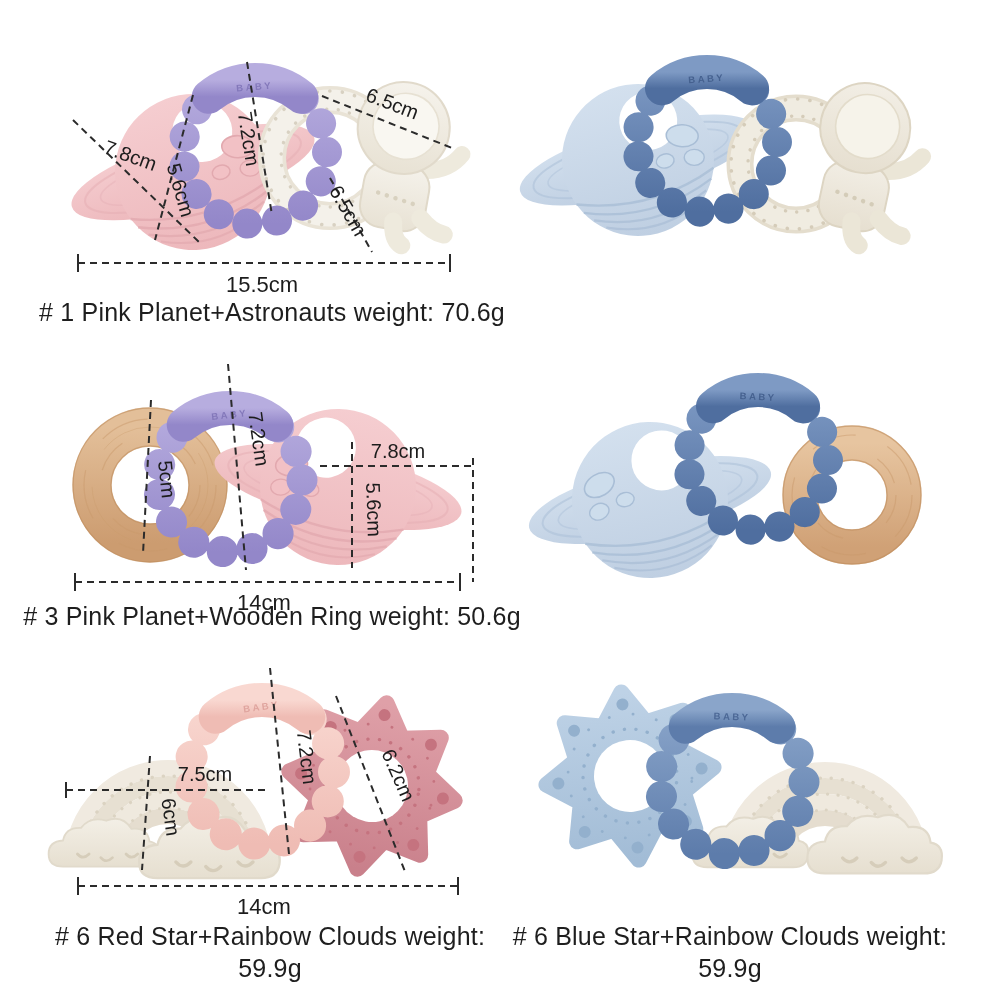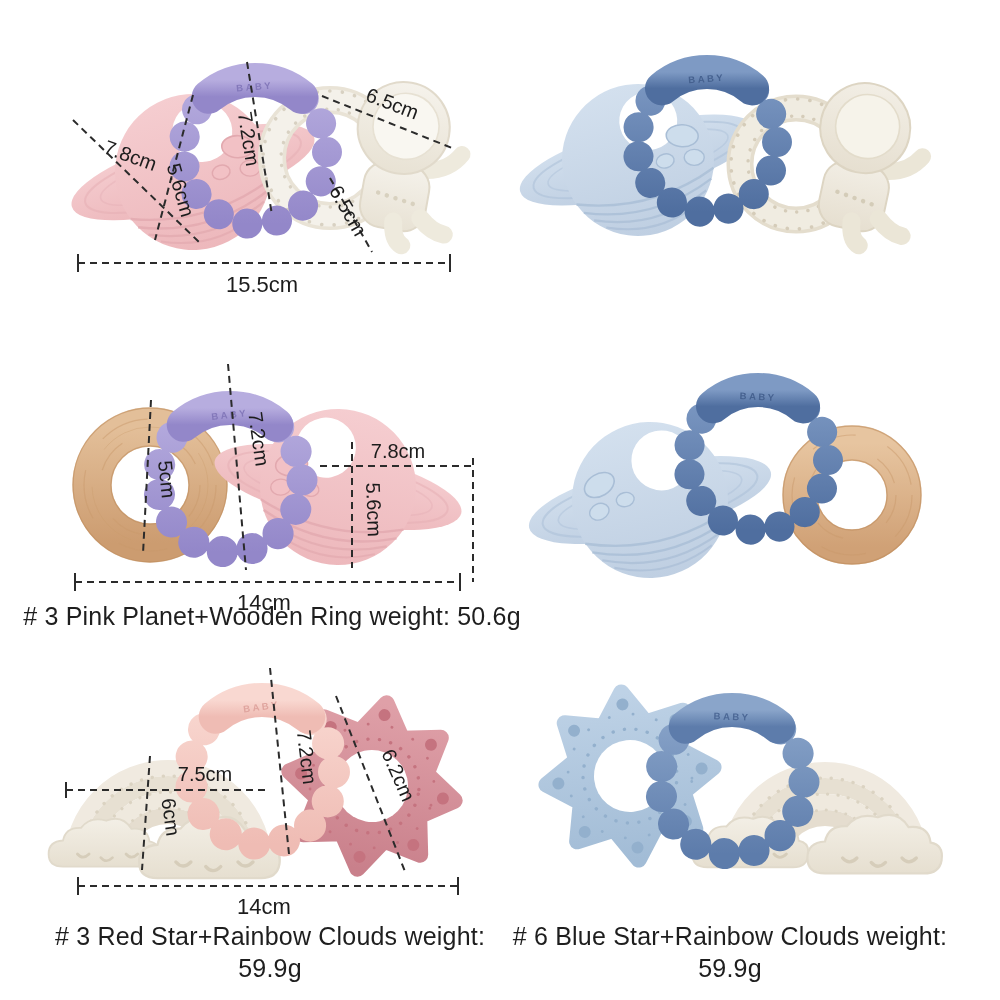--- a/index.html
+++ b/index.html
@@ -381,17 +381,18 @@
       <path d="M -34 0 q 6 7 13 0 M -8 4 q 6 7 13 0 M 20 0 q 6 7 13 0" fill="none" stroke="#d6cdba" stroke-width="3" stroke-linecap="round"></path>
     </g>
 
     <g transform="translate(232,142)">
       <circle r="72" fill="none" stroke="url(#f-bead)" stroke-width="31" stroke-dasharray="0.1 30.06" stroke-linecap="round"></circle>
       <path d="M -46.3 -55.2 A 72 72 0 0 1 46.3 -55.2" fill="none" stroke="url(#f-bead)" stroke-width="34" stroke-linecap="round"></path>
       <text class="baby-text" transform="translate(0,-62) rotate(2)" text-anchor="middle" font-size="9.5" letter-spacing="2.5" fill="#4c6896">BABY</text>
     </g>
   </svg>
 
+  <div class="caption" style="left:22px;top:296px"># 1 Pink Planet+Astronauts weight: 70.6g</div>
   <div class="caption" style="left:22px;top:600px"># 3 Pink Planet+Wooden Ring weight: 50.6g</div>
-  <div class="caption" style="left:20px;top:920px"># 3 Red Star+Rainbow Clouds weight: 59.9g</div>
+  <div class="caption" style="left:20px;top:920px"># 6 Red Star+Rainbow Clouds weight: 59.9g</div>
   <div class="caption" style="left:480px;top:920px"># 6 Blue Star+Rainbow Clouds weight: 59.9g</div>
 
 </div>
 
 </body></html>

